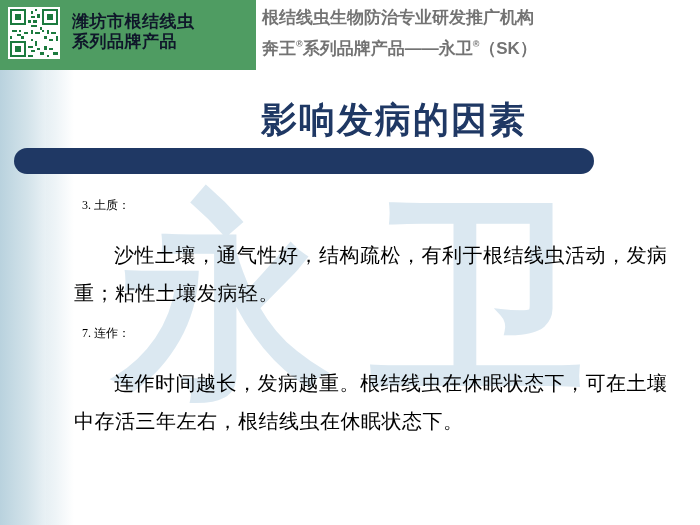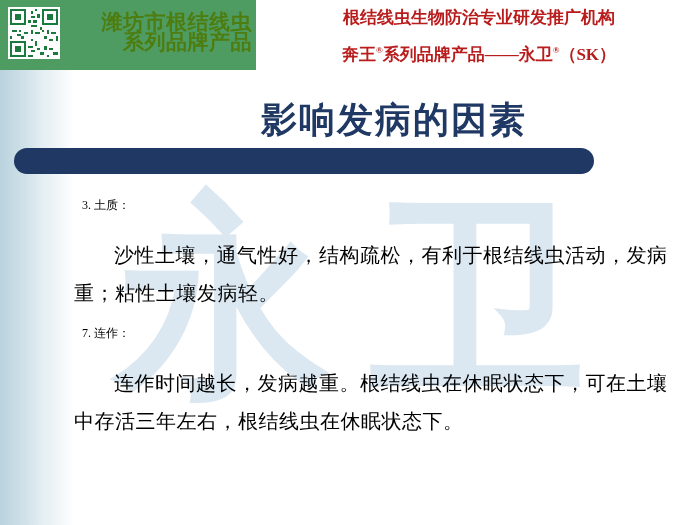--- a/index.html
+++ b/index.html
@@ -55,48 +55,46 @@
     background: #ffffff;
     padding: 2px;
     box-sizing: border-box;
   }
   .qr svg { display: block; }
   .org-name {
     position: absolute;
     left: 72px;
     top: 12px;
     width: 180px;
-    color: #4d7c0f;
-    font-size: 21px;
+    color: #0f172a;
+    font-size: 17px;
     line-height: 20px;
     font-family: "Liberation Sans", "DejaVu Sans", sans-serif;
     font-weight: bold;
     letter-spacing: 0.5px;
-    text-align: right;
   }
   .header-right {
     position: absolute;
     left: 262px;
     top: 6px;
     width: 434px;
-    text-align: center;
-    color: #b91c1c;
+    color: #737373;
     font-weight: bold;
   }
   .header-line1 {
     font-size: 17px;
     line-height: 24px;
     letter-spacing: 0px;
     font-family: "Liberation Sans", "DejaVu Sans", sans-serif;
   }
   .header-line2 {
     font-size: 17px;
     line-height: 24px;
-    margin-top: 8px;
-    font-family: Liberation Serif, serif;
+    margin-top: 2px;
+    font-family: Liberation Sans, sans-serif;
   }
   .header-line2 sup {
     font-size: 9px;
     vertical-align: super;
   }
   .slide-title {
     position: absolute;
     left: 84px;
     top: 96px;
     width: 620px;

